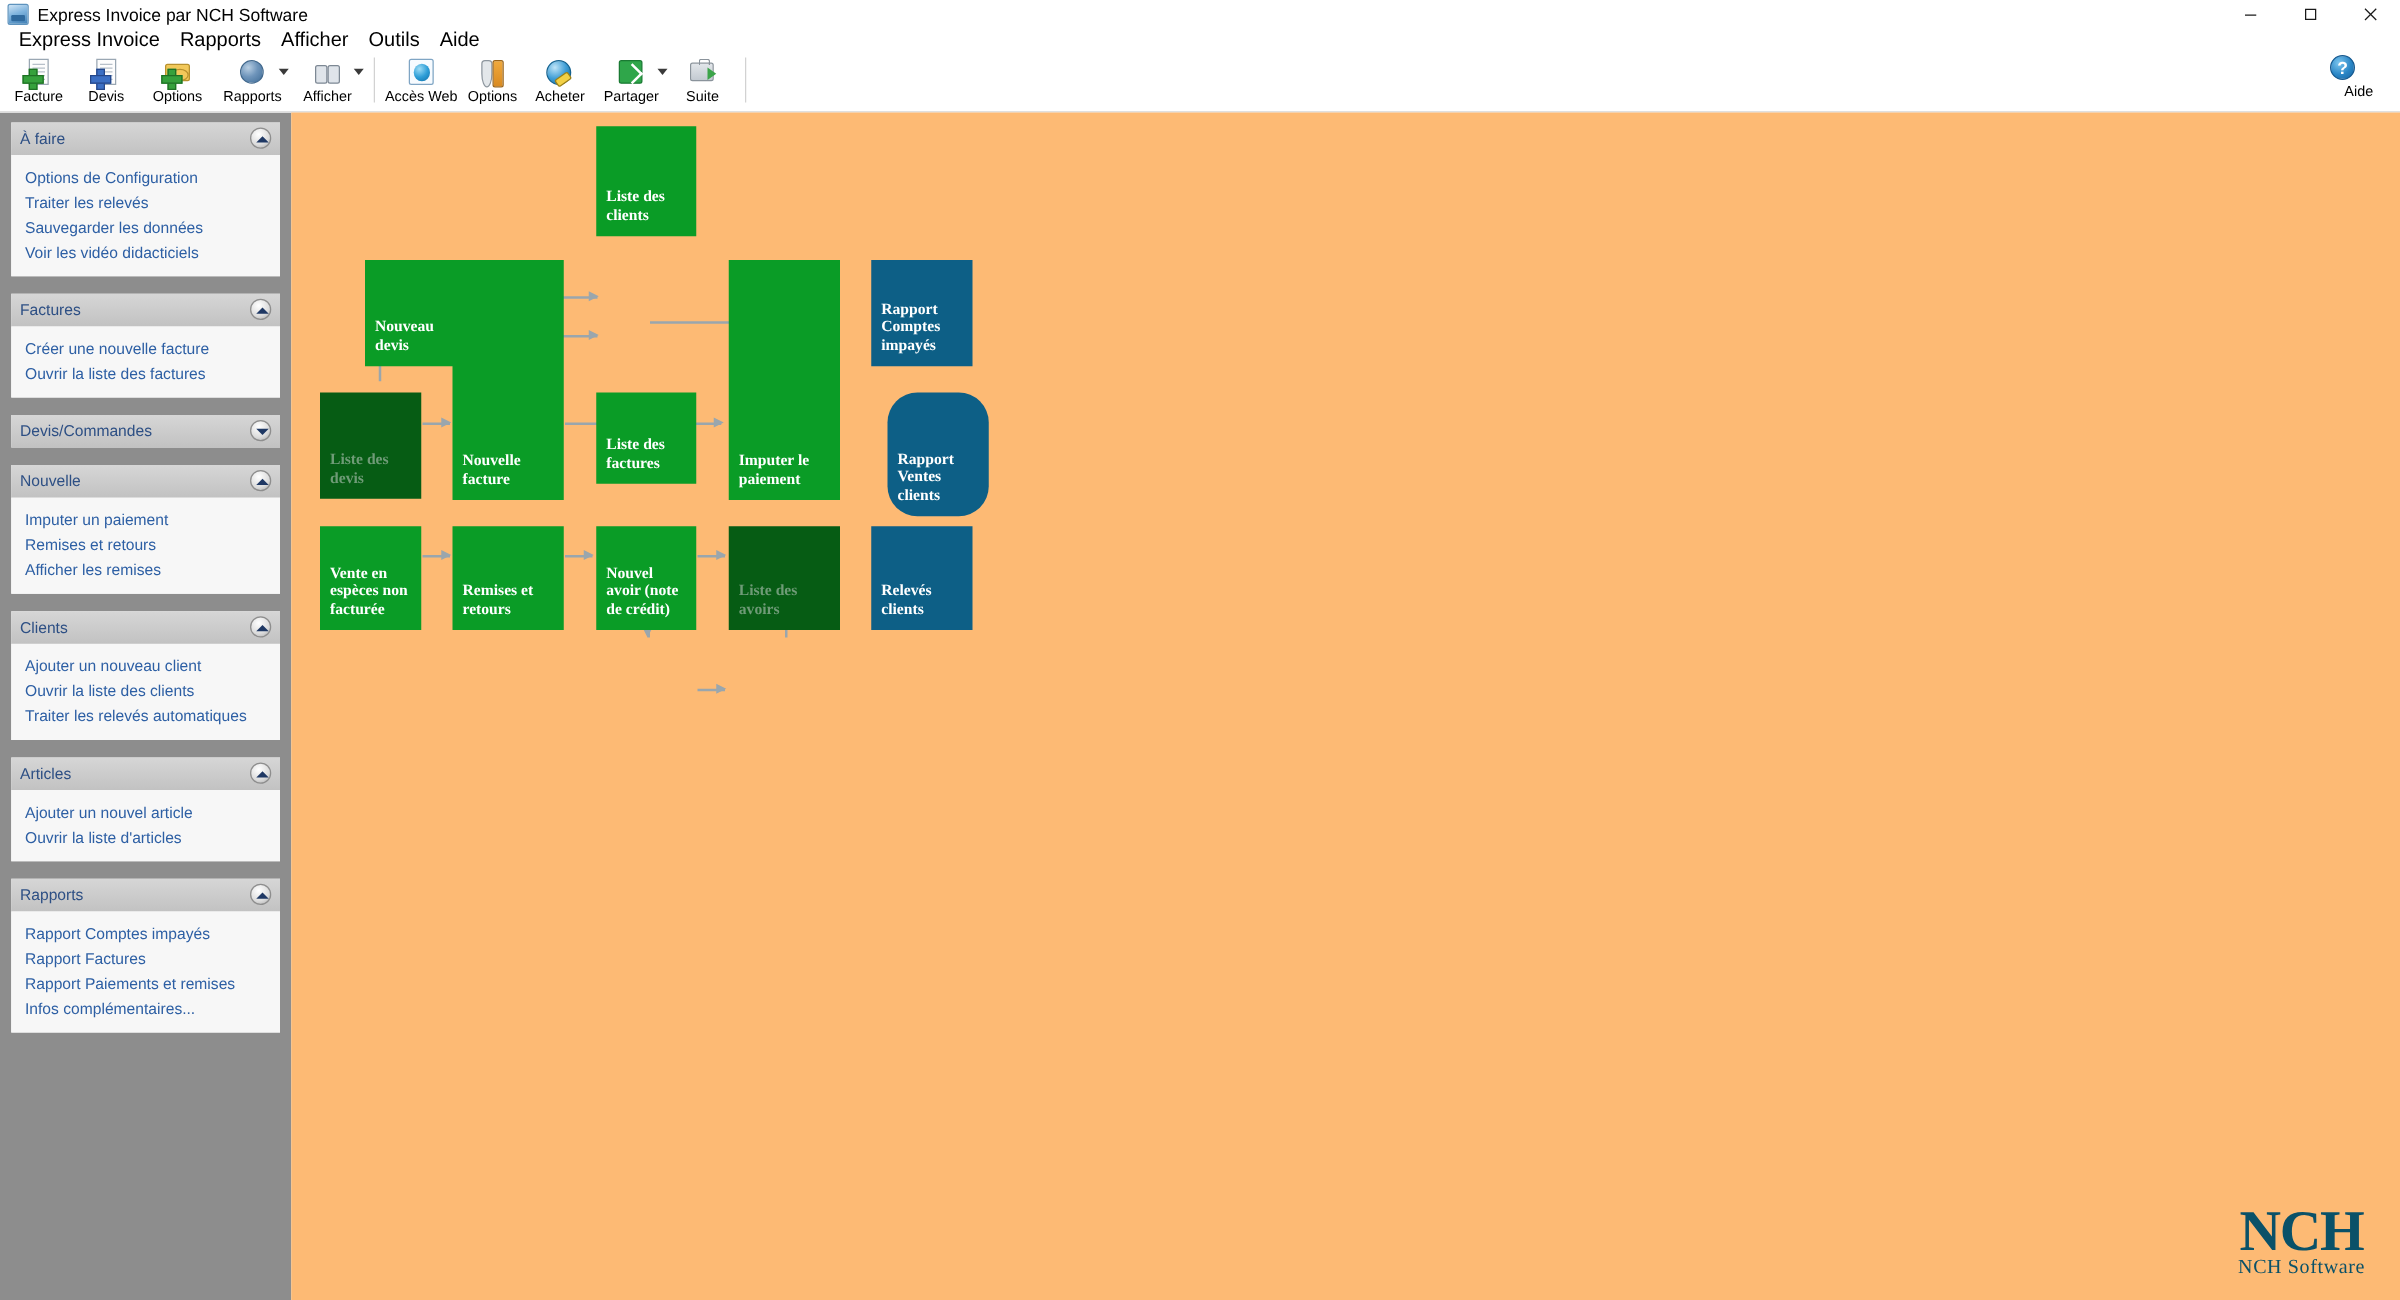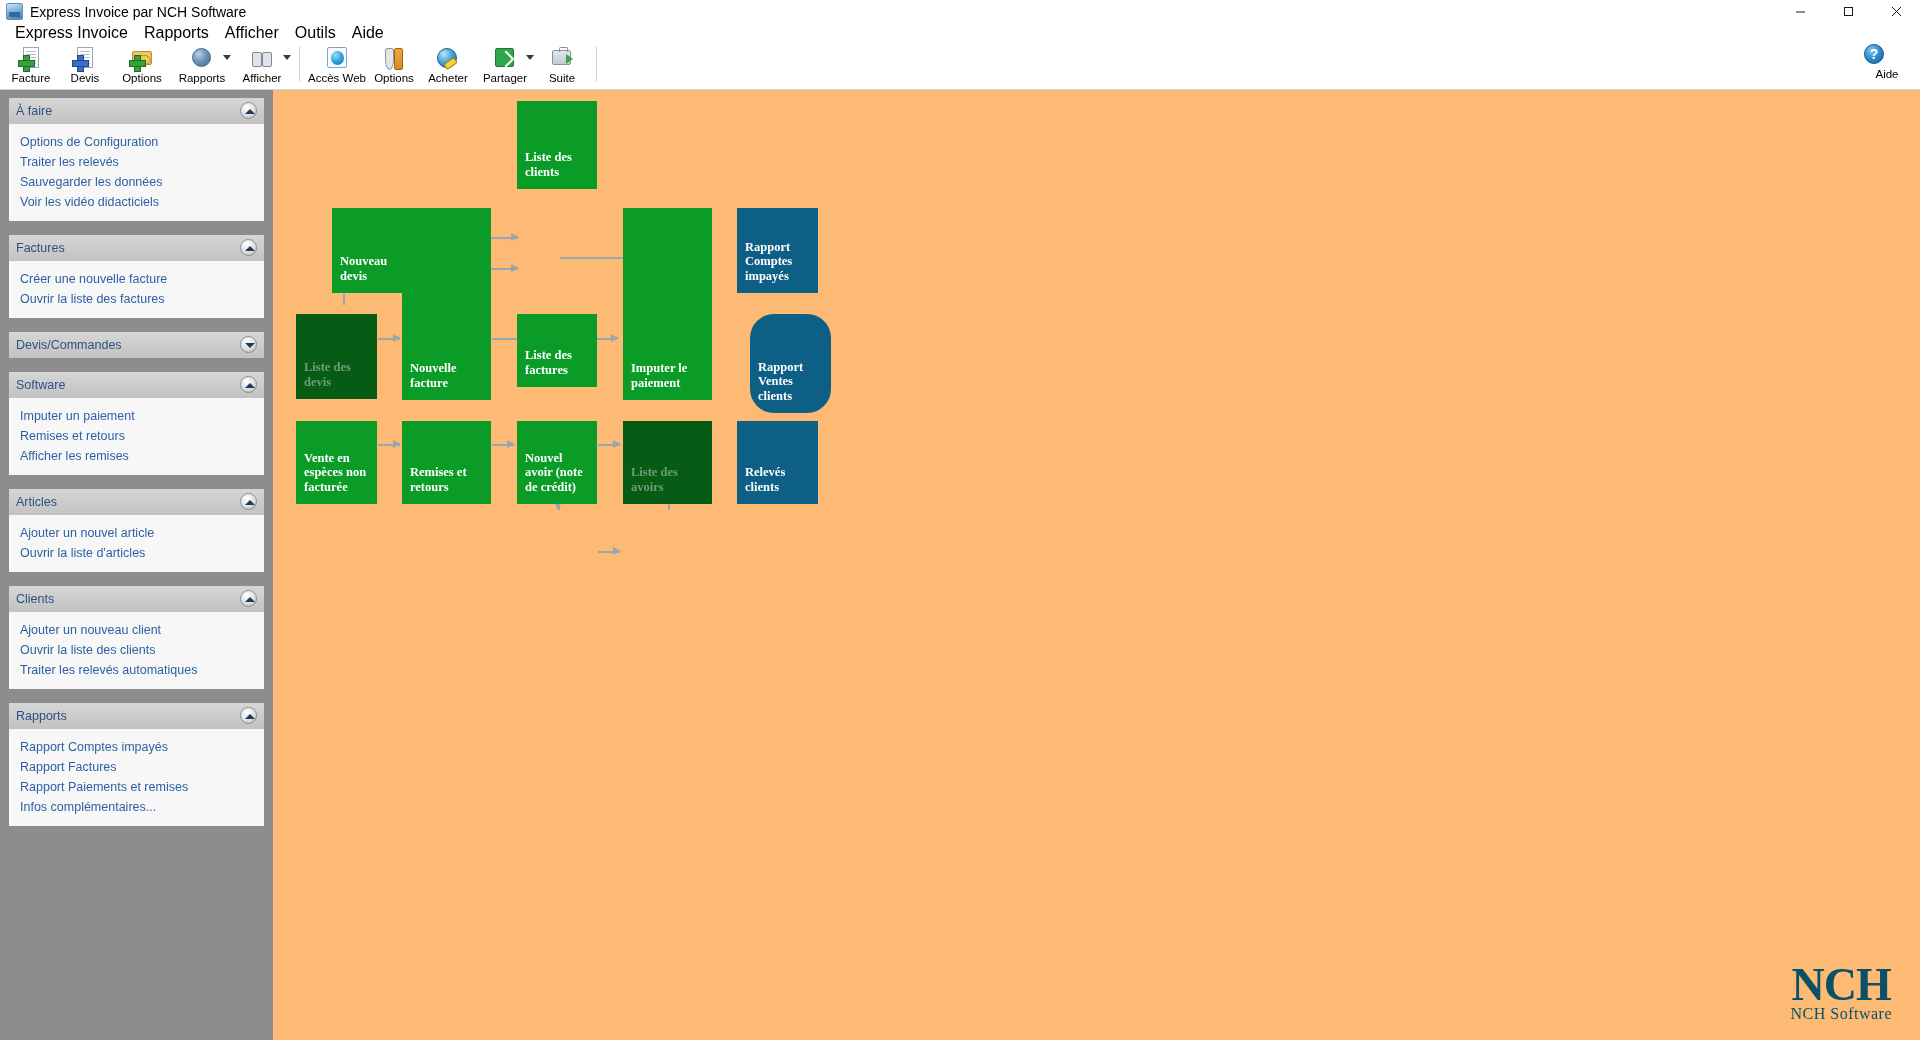--- a/index.html
+++ b/index.html
@@ -169,21 +169,21 @@
   .tb-help {
     position: absolute; right: 6px; top: 0; width: 54px; height: 47px;
     display: flex; flex-direction: column; align-items: center; padding-top: 3px;
   }
 
   
   .body-wrap { display: flex; height: 951px; }
 
   
   .sidebar {
-    width: 273px; background: #8d8d8d; flex: none;
+    width: 233px; background: #8d8d8d; flex: none;
     padding: 8px 9px 0 9px; overflow: hidden;
   }
   .panel { margin-bottom: 14px; background: #f7f7f7; box-shadow: 0 0 0 0 transparent; }
   .panel-head {
     height: 26px; background: linear-gradient(#d6d6d6,#c2c2c2);
     display: flex; align-items: center; padding: 0 7px;
     position: relative;
   }
   .panel-title { font-size: 12.5px; color: #2d4f84; }
   .panel-toggle {
@@ -391,50 +391,50 @@
 
     <div class="panel">
       <div class="panel-head">
         <span class="panel-title">Devis/Commandes</span>
         <span class="panel-toggle collapsed"></span>
       </div>
     </div>
 
     <div class="panel">
       <div class="panel-head">
-        <span class="panel-title">Software</span>
+        <span class="panel-title">Nouvelle</span>
         <span class="panel-toggle"></span>
       </div>
       <div class="panel-body">
         <span class="panel-link">Imputer un paiement</span>
         <span class="panel-link">Remises et retours</span>
         <span class="panel-link">Afficher les remises</span>
       </div>
     </div>
 
     <div class="panel">
       <div class="panel-head">
-        <span class="panel-title">Articles</span>
-        <span class="panel-toggle"></span>
-      </div>
-      <div class="panel-body">
-        <span class="panel-link">Ajouter un nouvel article</span>
-        <span class="panel-link">Ouvrir la liste d'articles</span>
-      </div>
-    </div>
-
-    <div class="panel">
-      <div class="panel-head">
         <span class="panel-title">Clients</span>
         <span class="panel-toggle"></span>
       </div>
       <div class="panel-body">
         <span class="panel-link">Ajouter un nouveau client</span>
         <span class="panel-link">Ouvrir la liste des clients</span>
         <span class="panel-link">Traiter les relevés automatiques</span>
+      </div>
+    </div>
+
+    <div class="panel">
+      <div class="panel-head">
+        <span class="panel-title">Articles</span>
+        <span class="panel-toggle"></span>
+      </div>
+      <div class="panel-body">
+        <span class="panel-link">Ajouter un nouvel article</span>
+        <span class="panel-link">Ouvrir la liste d'articles</span>
       </div>
     </div>
 
     <div class="panel">
       <div class="panel-head">
         <span class="panel-title">Rapports</span>
         <span class="panel-toggle"></span>
       </div>
       <div class="panel-body">
         <span class="panel-link">Rapport Comptes impayés</span>

